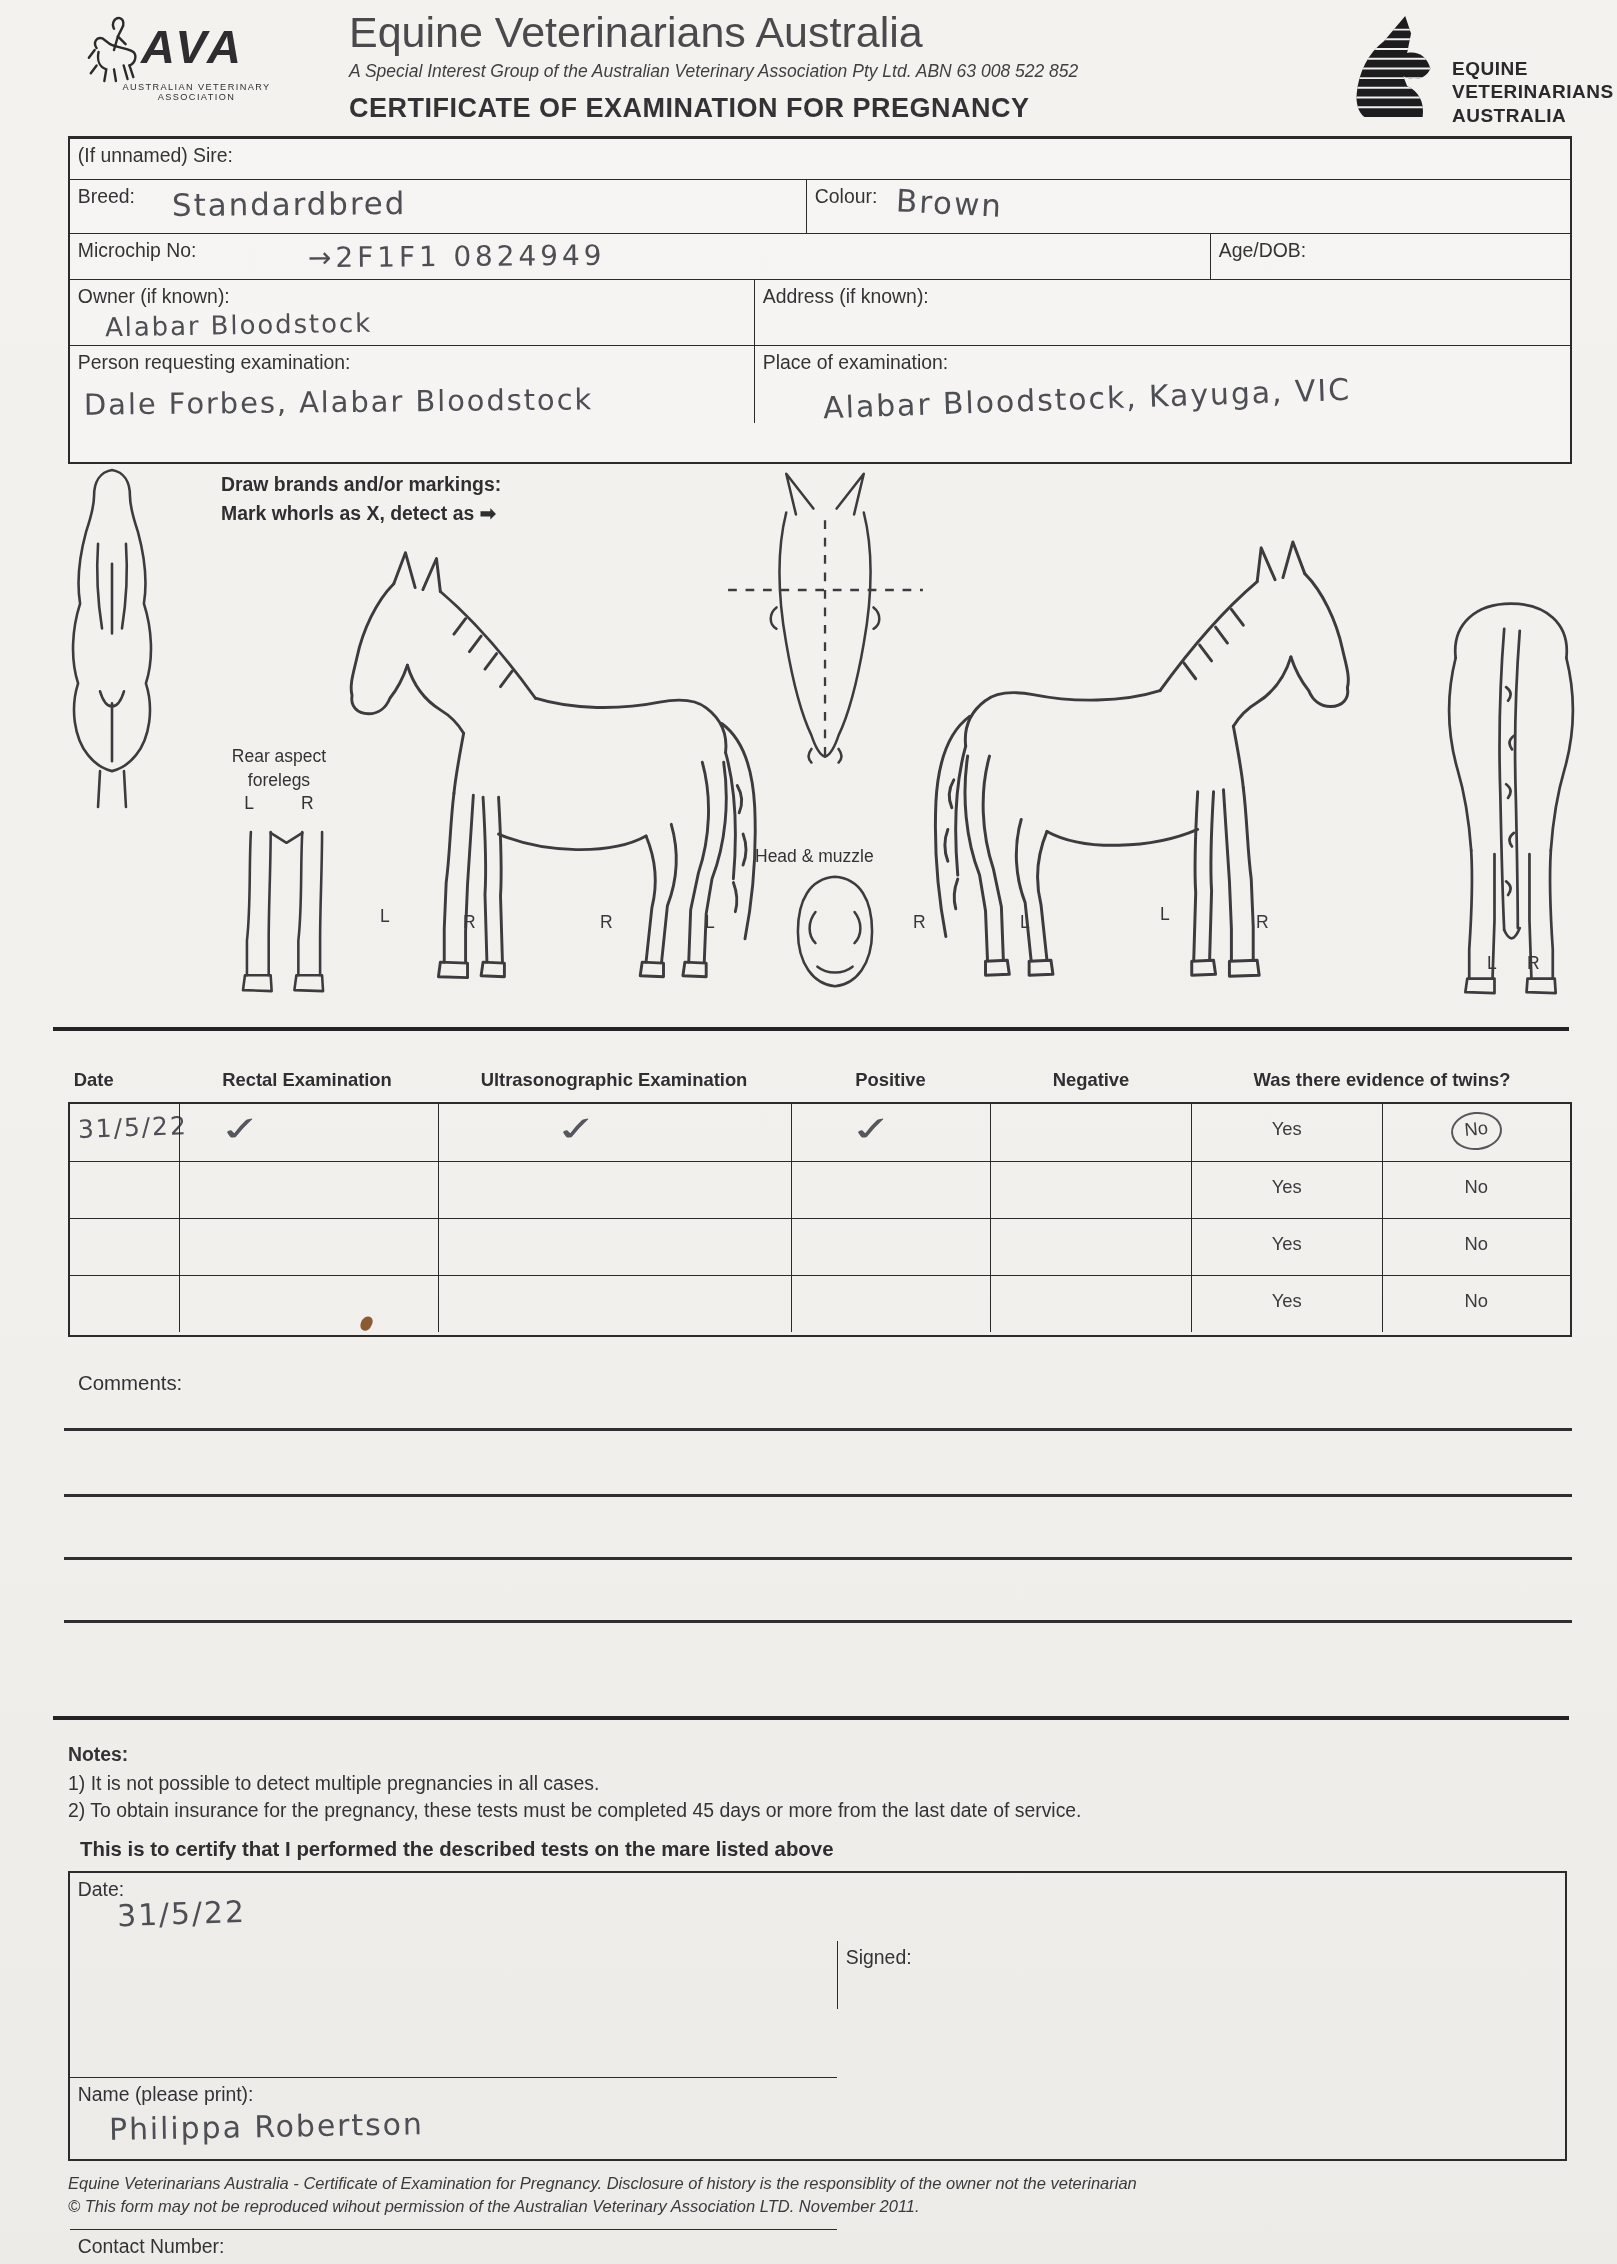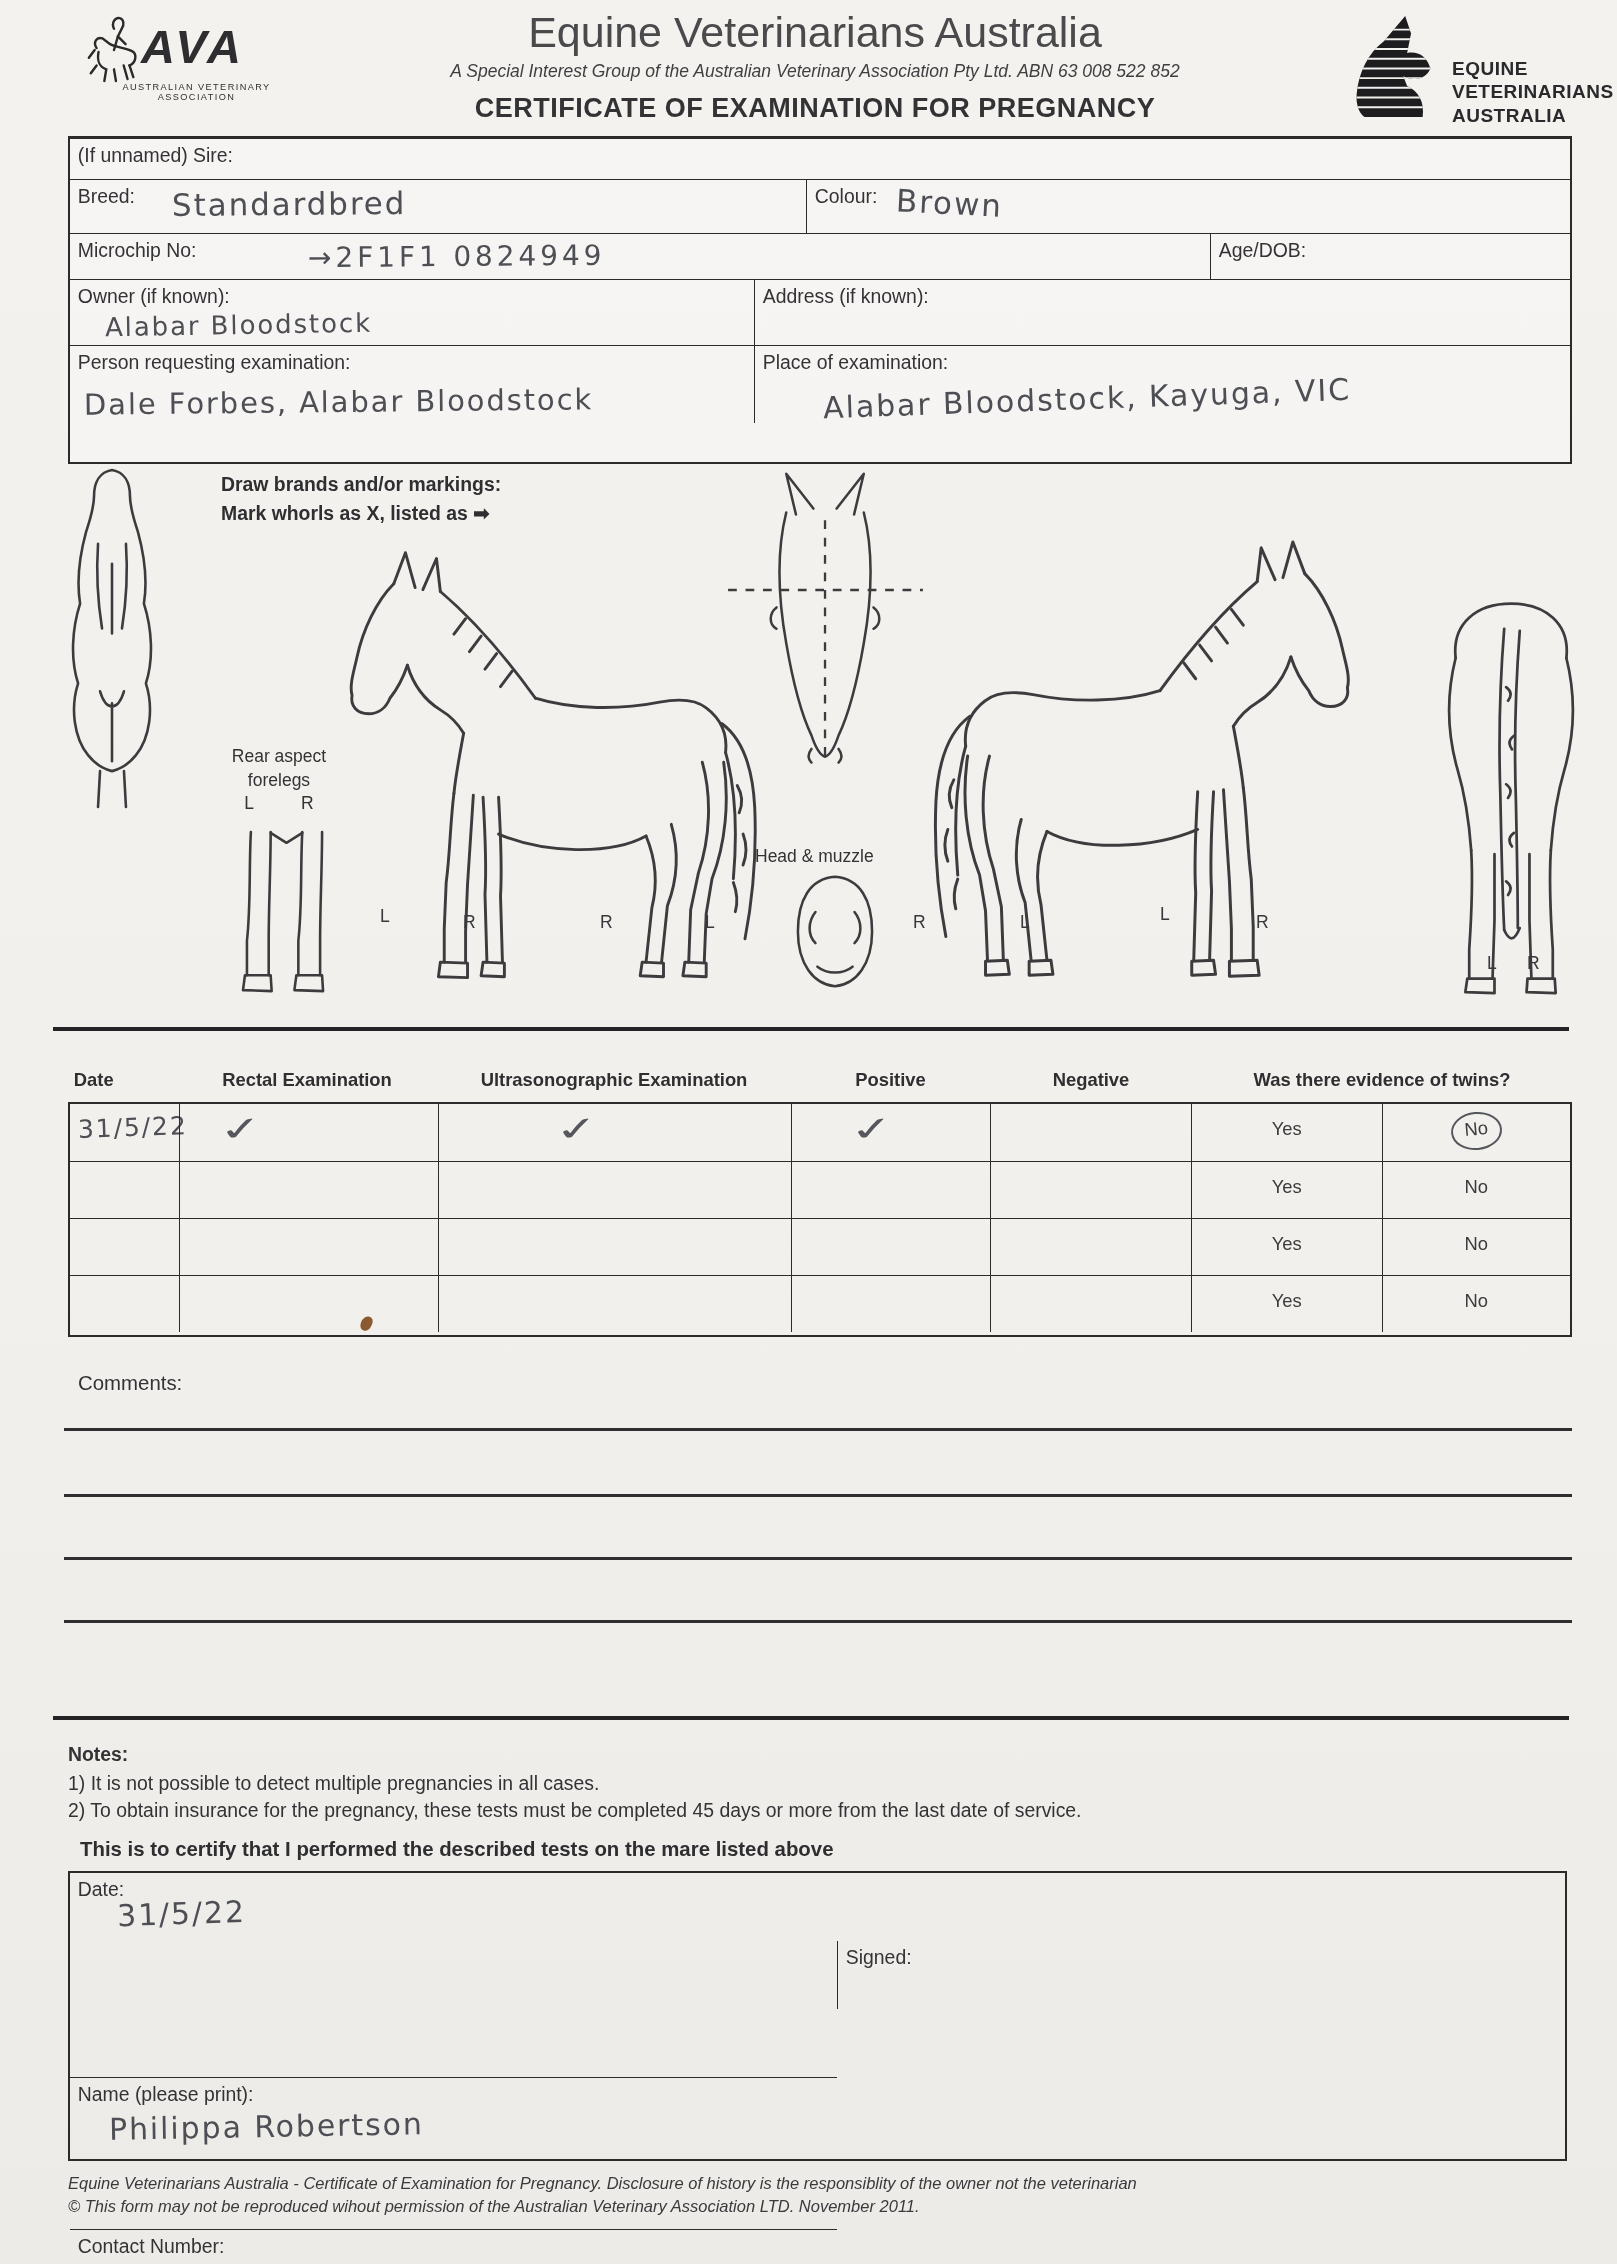--- a/index.html
+++ b/index.html
@@ -34,21 +34,21 @@
         <path d="M34,22 L30,36 M34,22 L42,30"></path>
         <path d="M12,34 C8,28 12,22 18,24 L26,30 C34,34 44,34 50,38 C54,42 52,50 46,52"></path>
         <path d="M14,38 C12,48 16,54 22,56 L20,68 M30,56 L32,68 M40,52 L44,66 M46,52 L50,64"></path>
         <path d="M10,36 L4,44 M12,52 L6,60"></path>
       </g>
     </svg>
     <div class="abs" style="left:56px;top:7.8px;font-weight:bold;font-size:47px;letter-spacing:3.9px;color:#2e2e30;font-style:italic;">AVA</div>
     <div class="abs" style="left:0;top:70px;width:223px;font-size:9.2px;letter-spacing:1.4px;color:#2f2f31;text-align:center;">AUSTRALIAN VETERINARY ASSOCIATION</div>
   </div>
 
-  <div class="abs" style="left:349px;top:7.8px;width:932px;text-align:center;">
+  <div class="abs" style="left:349px;top:7.8px;width:932px;">
     <div style="font-size:43px;color:#4a4a4c;">Equine Veterinarians Australia</div>
     <div style="font-size:17.5px;font-style:italic;color:#3f3f42;margin-top:3.9px;">A Special Interest Group of the Australian Veterinary Association Pty Ltd. ABN 63 008 522 852</div>
     <div style="font-size:27px;font-weight:bold;color:#333336;margin-top:11px;letter-spacing:0.5px;">CERTIFICATE OF EXAMINATION FOR PREGNANCY</div>
   </div>
 
   <div class="abs" style="left:1347px;top:11.6px;width:243px;height:116px;">
     <svg class="draw" width="97" height="109" viewBox="0 0 100 112">
       <defs>
         <clipPath id="hh">
             <path d="M60,4 L38,30 C22,42 12,62 10,84 C9,94 12,104 18,108 L78,108 C80,92 74,82 62,76 L58,66 C70,72 82,68 86,58 C82,44 72,40 62,42 L66,22 Z"></path>
@@ -118,21 +118,21 @@
       </div>
       <div class="cell bl" style="flex:1;">
         <span class="lbl">Place of examination:</span>
         <span class="hw abs" style="left:68px;top:35px;font-size:30px;transform:rotate(-2deg);">Alabar Bloodstock, Kayuga, VIC</span>
       </div>
     </div>
   </div>
 
   <div class="abs" style="left:221px;top:470px;font-weight:bold;font-size:19.4px;color:#2f2f31;line-height:1.5;">
     <div>Draw brands and/or markings:</div>
-    <div>Mark whorls as X, listed as ➡</div>
+    <div>Mark whorls as X, detect as ➡</div>
   </div>
 
   <svg class="draw abs" style="left:60px;top:464px;" width="105" height="349" viewBox="0 0 105 350">
     <g fill="none" stroke="#3c3c3e" stroke-width="2.6" stroke-linecap="round" stroke-linejoin="round">
       <path d="M52,6 C40,8 34,18 34,32 C34,44 30,56 26,68 C20,90 16,115 20,140 C12,165 10,195 18,220 C10,245 14,275 28,292 C36,302 44,306 52,308 C60,306 68,302 76,292 C90,275 94,245 86,220 C94,195 92,165 84,140 C88,115 84,90 78,68 C74,56 70,44 70,32 C70,18 64,8 52,6 Z"></path>
       <path d="M38,80 C36,110 38,140 42,165 M66,80 C68,110 66,140 62,165 M52,100 L52,170"></path>
       <path d="M40,228 C46,248 58,248 64,228 M52,240 L52,298"></path>
       <path d="M40,308 L38,344 M64,308 L66,344"></path>
     </g>
   </svg>

